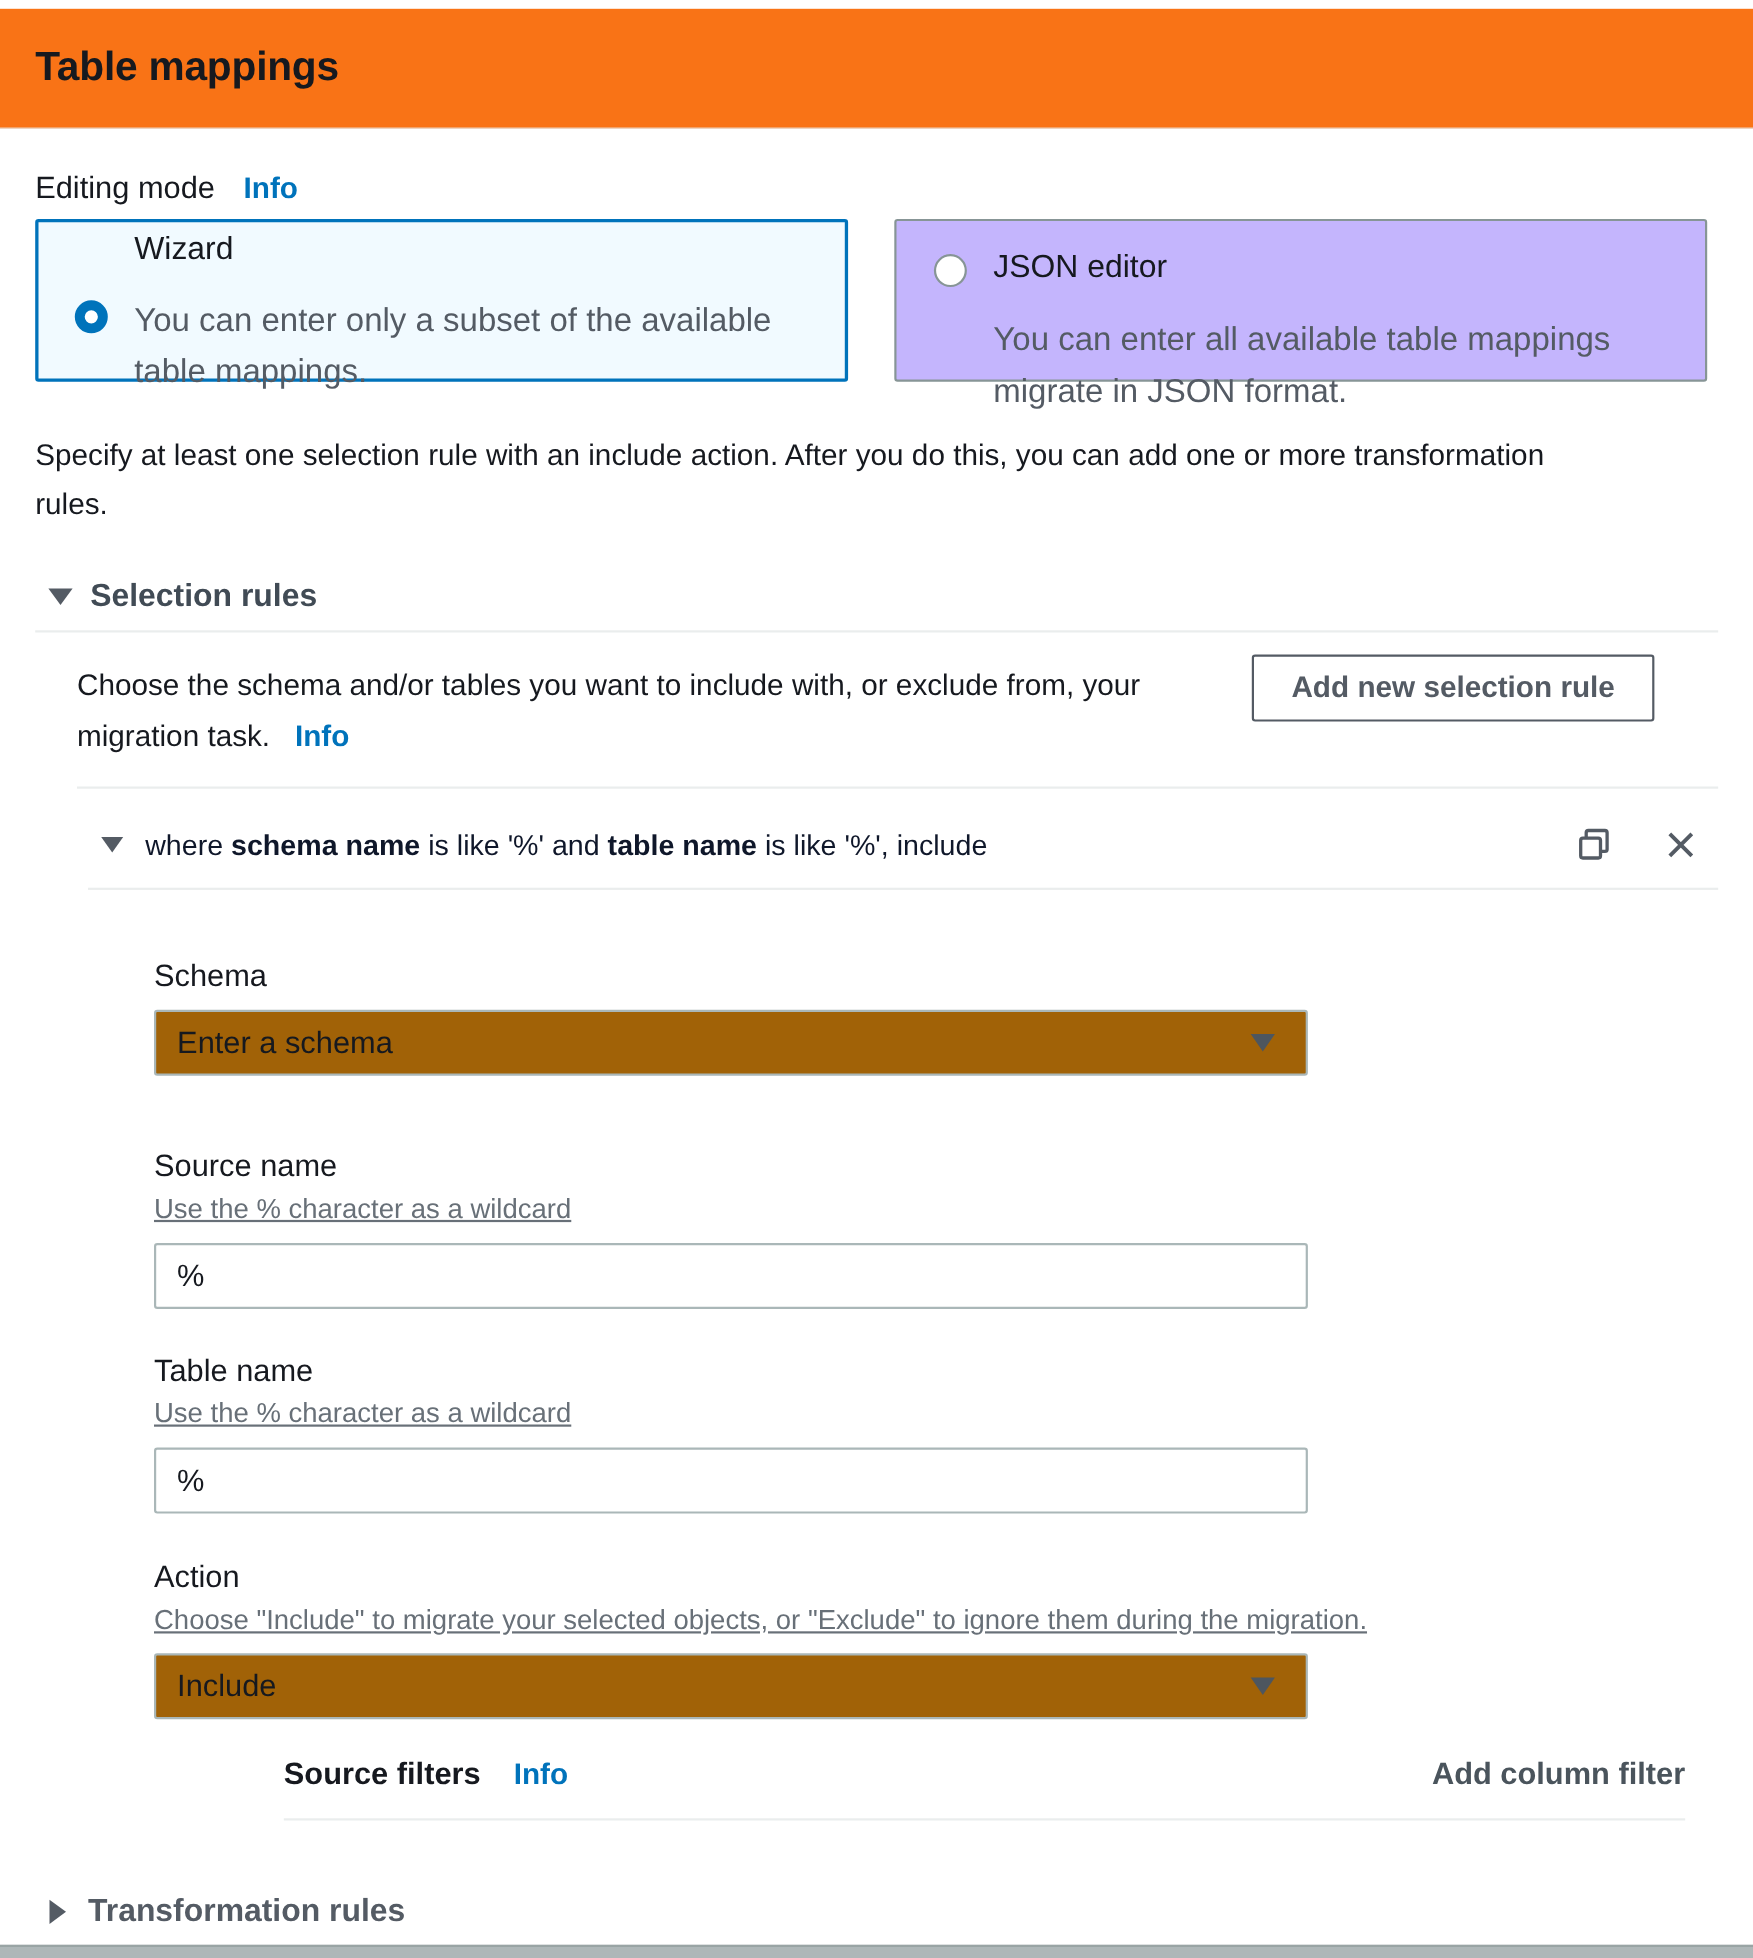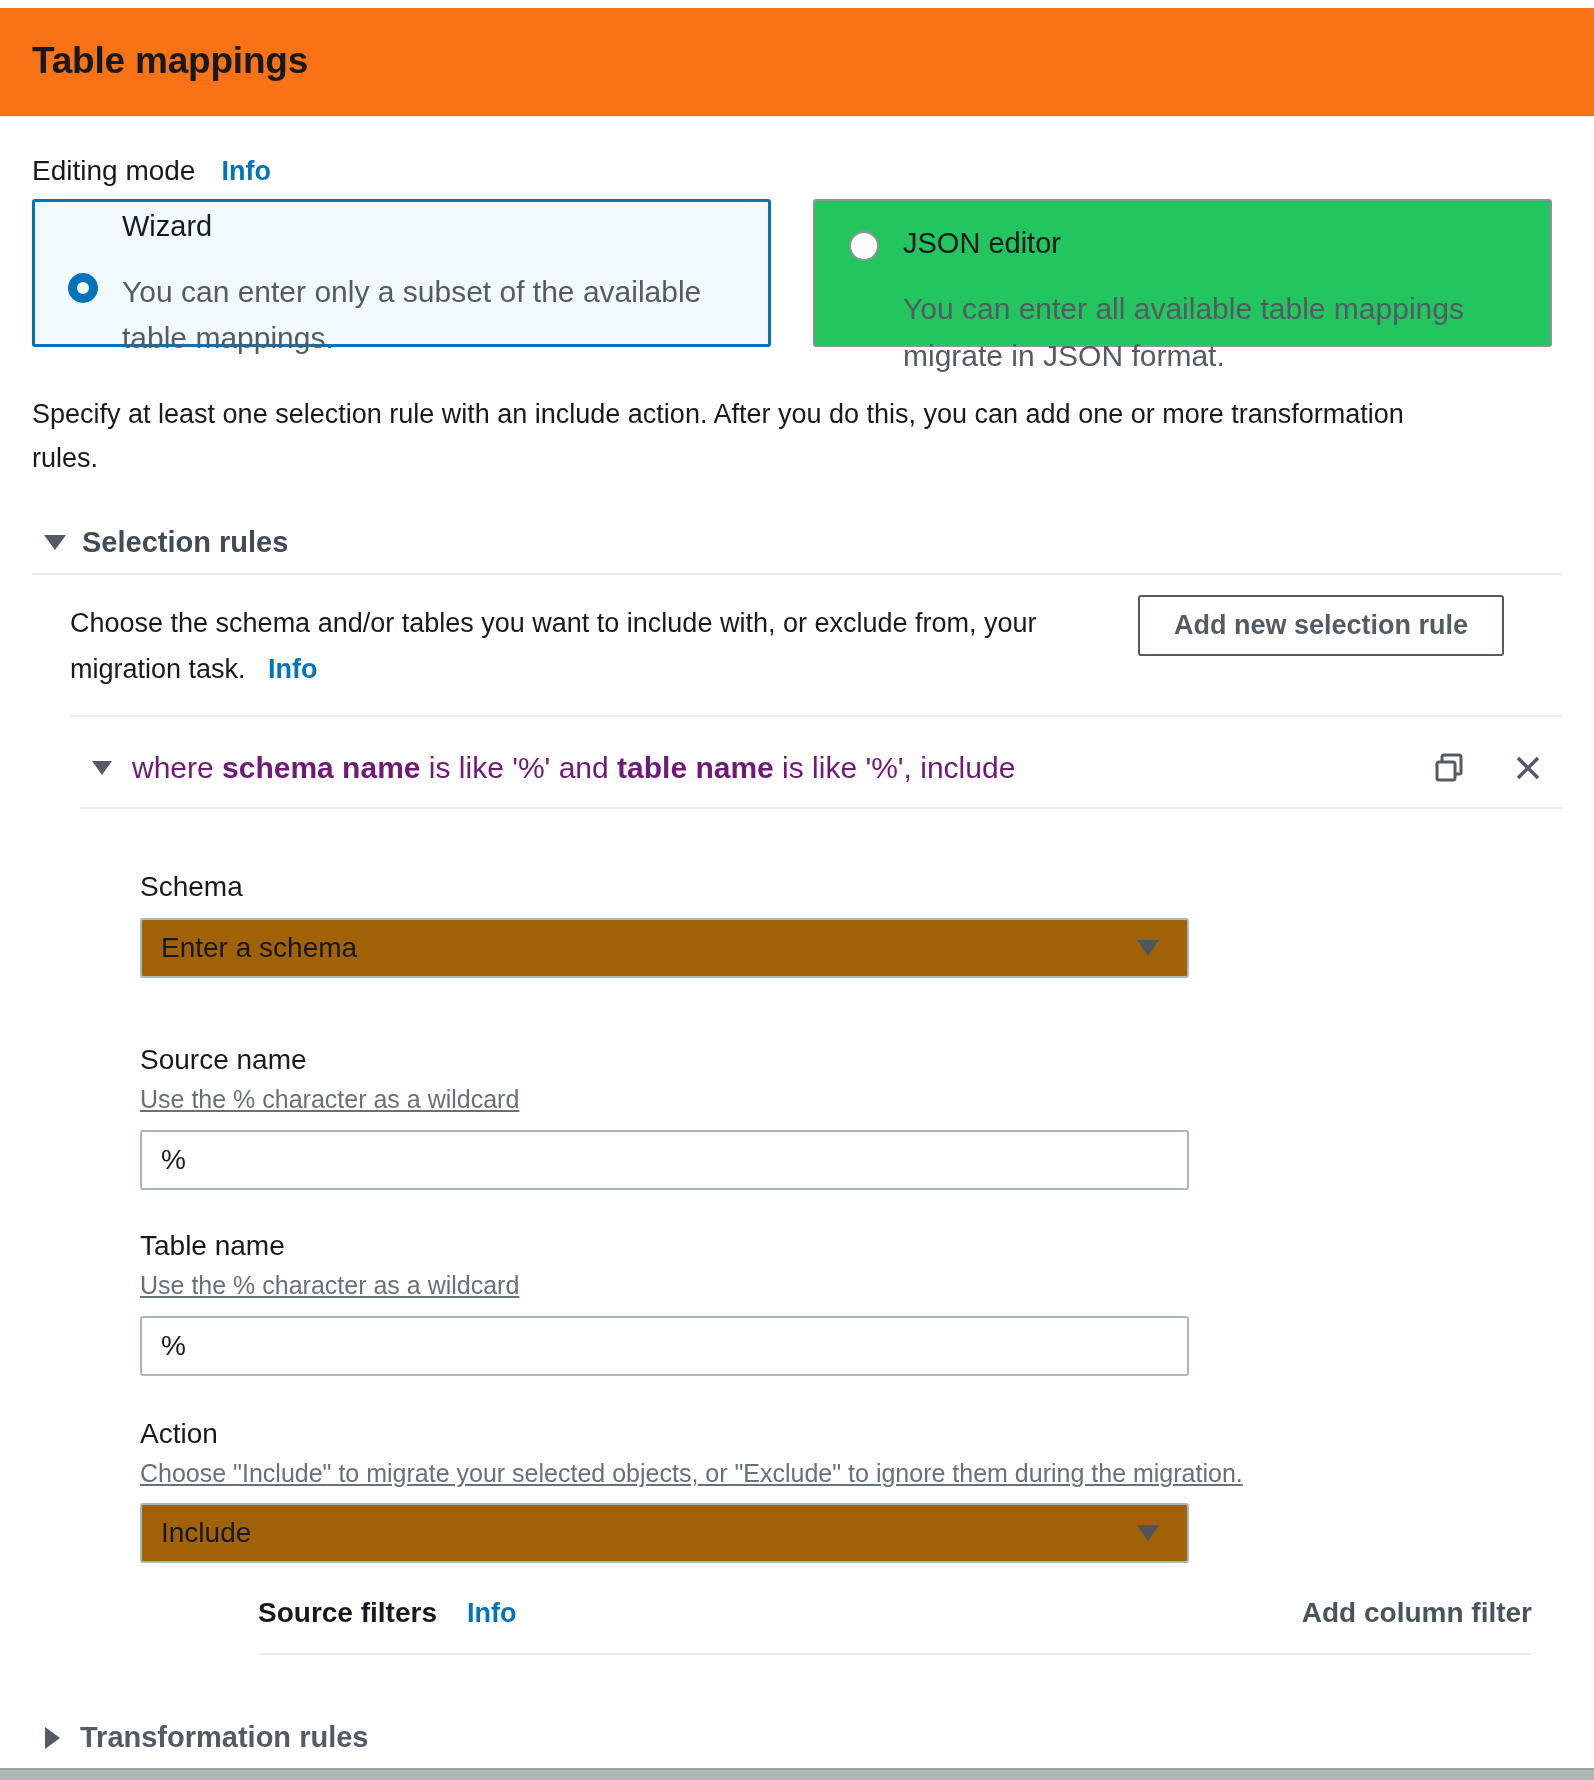--- a/index.html
+++ b/index.html
@@ -17,21 +17,21 @@
   .page-header h1 { margin: 0; font-size: 37px; font-weight: 700; color: #16191f; letter-spacing: -0.2px; }
 
   .main { padding: 0 32px; }
 
   .label-row { margin-top: 38px; display: flex; align-items: baseline; gap: 26px; }
   .field-top-label { font-size: 28px; color: #16191f; }
   .info-link { font-size: 27px; font-weight: 700; color: #0073bb; text-decoration: none; cursor: pointer; }
 
   .tiles { display: flex; gap: 42px; margin-top: 12px; }
   .tile {
-    width: 739px; height: 148px; background: #22c55e;
+    width: 739px; height: 148px; background: #c4b5fd;
     border: 2px solid #879596; border-radius: 3px;
     display: flex; gap: 24px; padding: 26px 16px 0 34px; cursor: pointer;
   }
   .tile.selected { border: 3px solid #0073bb; background: #f1faff; padding: 25px 15px 0 33px; align-items: center; }
   .radio { width: 30px; height: 30px; border-radius: 50%; flex: 0 0 30px; margin-top: 4px; background: #fff; }
   .radio.checked { border: 9px solid #0073bb; }
   .radio.unchecked { border: 2px solid #879596; }
   .tile-label { font-size: 29px; color: #16191f; }
   .tile-desc { margin-top: 26px; font-size: 30px; color: #545b64; line-height: 1.55; }
 
@@ -51,21 +51,21 @@
   .desc-text { flex: 1 1 auto; margin: 6px 0 0 0; max-width: 1060px; font-size: 27px; line-height: 1.7; color: #16191f; }
   .add-rule-btn {
     flex: 0 0 auto; margin-left: 8px; background: #fff; border: 2px solid #545b64; border-radius: 3px;
     font-family: inherit; font-size: 27px; font-weight: 700; color: #545b64;
     padding: 13px 34px; cursor: pointer; white-space: nowrap;
   }
 
   .rule { margin-top: 34px; padding-left: 48px; }
   .rule-summary { display: flex; align-items: center; gap: 20px; }
   .rule-summary .caret-down { margin-left: 12px; border-left-width: 10px; border-right-width: 10px; border-top-width: 14px; }
-  .rule-summary-text { font-size: 30px; color: #701a75; }
+  .rule-summary-text { font-size: 26px; color: #0f172a; }
   .rule-summary-text b { font-weight: 700; }
   .rule-actions { margin-left: auto; display: flex; align-items: center; gap: 46px; padding-right: 18px; }
   .icon-btn { background: none; border: none; padding: 0; cursor: pointer; line-height: 0; }
   .rule-divider { border: none; border-top: 2px solid #eaeded; margin: 22px 0 0 0; }
 
   .rule-form { padding-left: 60px; }
   .form-group .field-label { font-size: 28px; color: #16191f; }
   .form-group .field-helper { margin-top: 9px; font-size: 25px; color: #687078; text-decoration: underline; }
   .g-schema { margin-top: 62px; }
   .g-source { margin-top: 66px; }

